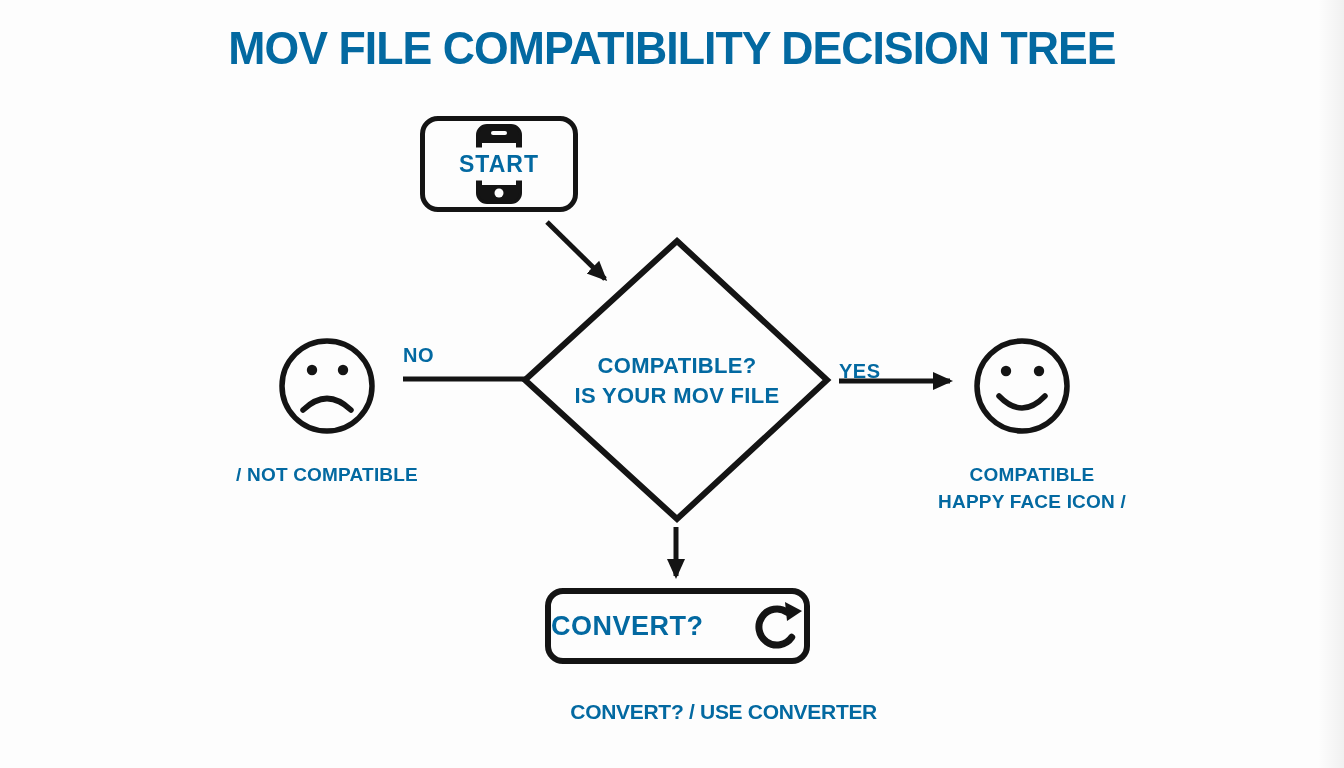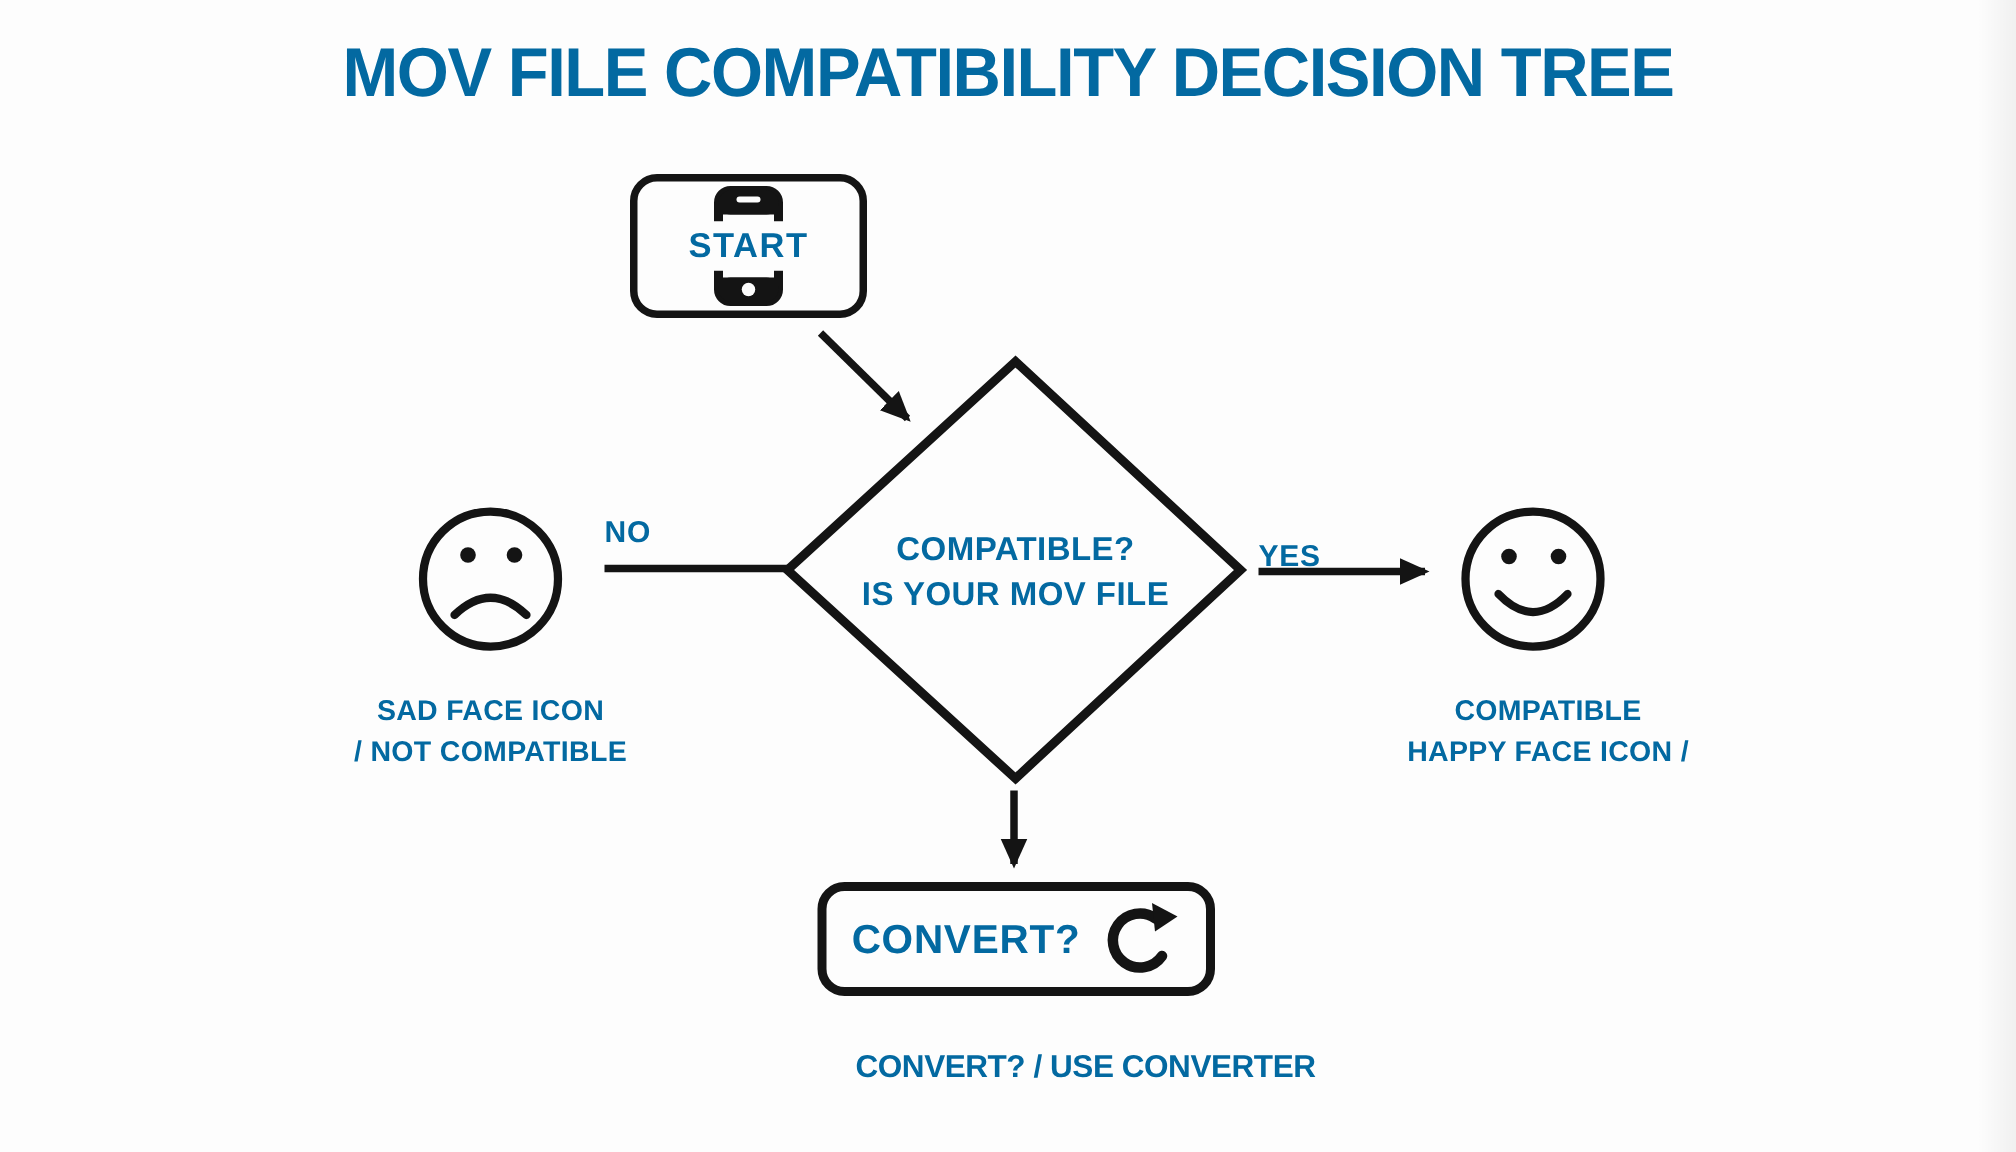--- a/index.html
+++ b/index.html
@@ -30,21 +30,21 @@
   .decision-label span{display:block;}
   .edge-label{position:absolute;text-align:left;font-size:20px;letter-spacing:.5px;}
   .no-label{left:403px;top:344px;width:123px;}
   .yes-label{left:839px;top:360px;width:117px;}
   .caption{position:absolute;text-align:center;font-size:19px;line-height:27px;letter-spacing:.2px;}
   .caption span{display:block;}
   .caption-sad{left:217px;top:461px;width:220px;}
   .caption-happy{left:922px;top:461px;width:220px;}
   .convert-node{
     left:545px;top:588px;width:265px;height:76px;border-width:6px;
-    display:flex;align-items:center;justify-content:center;gap:15px;
+    display:flex;align-items:center;justify-content:space-between;gap:15px;
   }
   .convert-label{font-size:27px;letter-spacing:.5px;white-space:nowrap;}
   .footer-caption{
     position:absolute;left:477px;top:700px;width:400px;text-align:right;
     font-size:21px;letter-spacing:-.3px;white-space:nowrap;
   }
 </style>
 </head>
 <body>
 
@@ -99,21 +99,20 @@
 
   <div class="decision-label">
     <span>COMPATIBLE?</span>
     <span>IS YOUR MOV FILE</span>
   </div>
 
   <div class="edge-label no-label">NO</div>
   <div class="edge-label yes-label">YES</div>
 
   <div class="caption caption-sad">
-    <span>SAD FACE ICON</span>
     <span>/ NOT COMPATIBLE</span>
   </div>
   <div class="caption caption-happy">
     <span>COMPATIBLE</span>
     <span>HAPPY FACE ICON /</span>
   </div>
 
   <div class="node convert-node">
     <span class="convert-label">CONVERT?</span>
     <svg width="52" height="52" viewBox="0 0 52 52">

